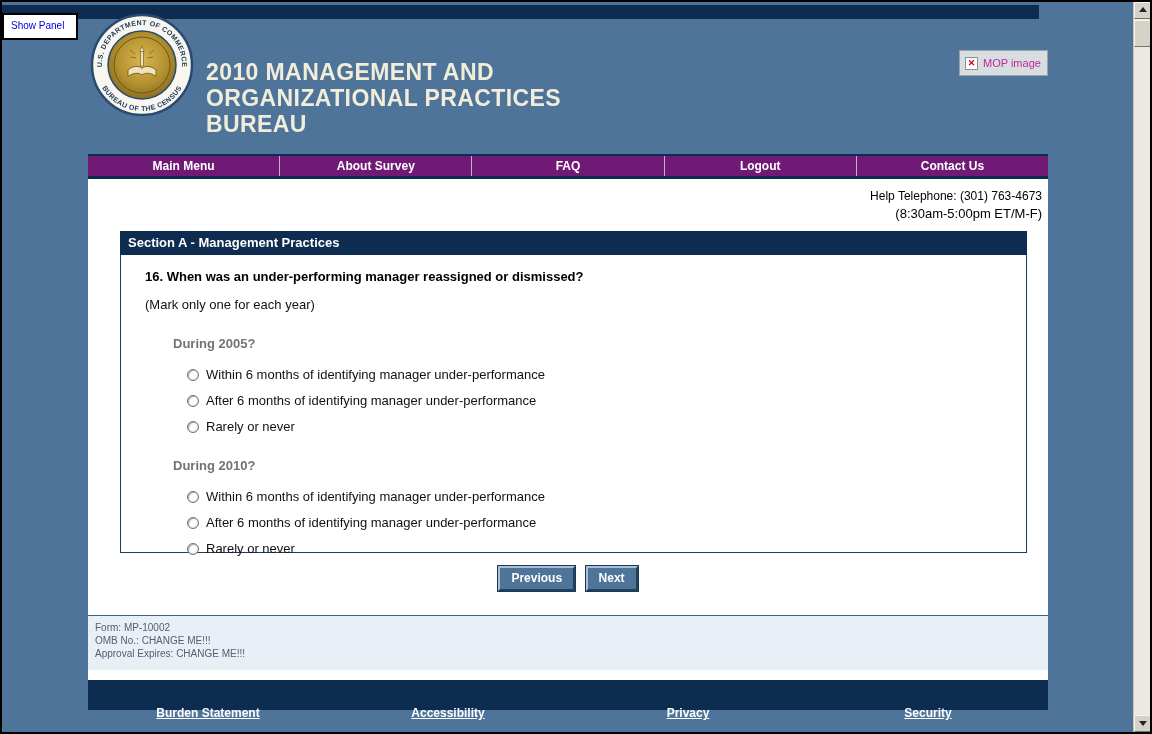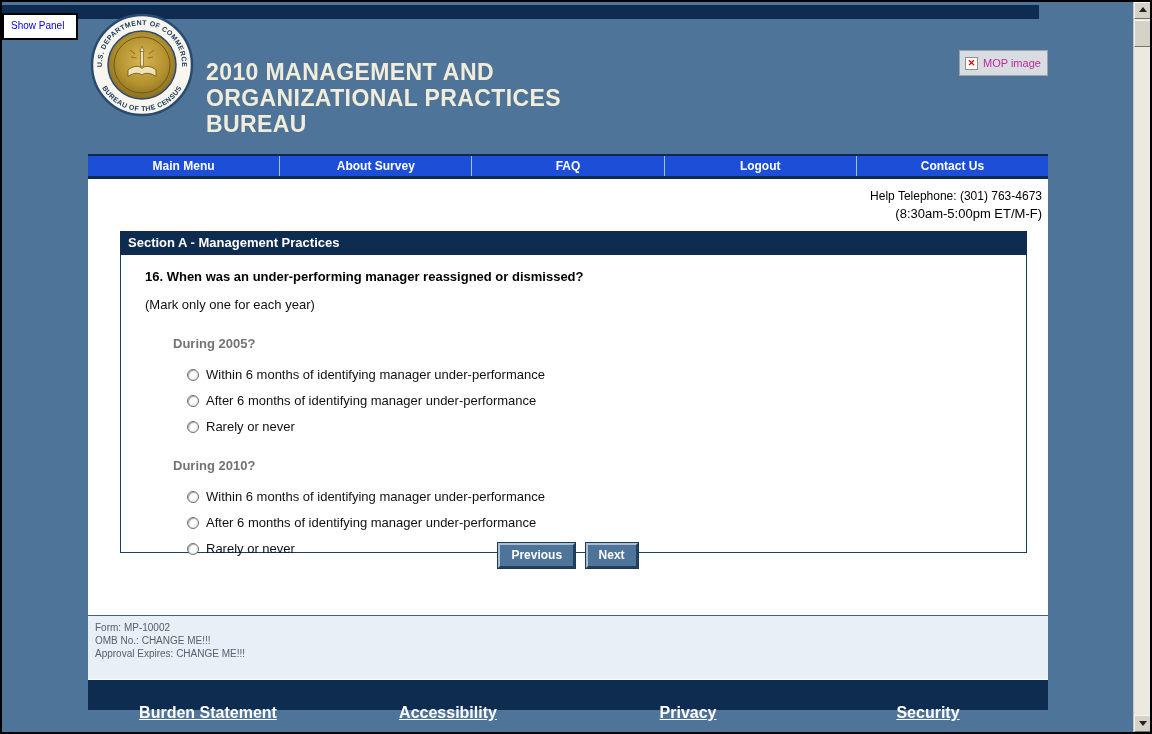--- a/index.html
+++ b/index.html
@@ -26,21 +26,21 @@
   .title { position:absolute; left:118px; top:57px; color:#F2EDDA; font-size:23px;
            font-weight:bold; letter-spacing:0.4px; line-height:26px; }
 
   .mop { position:absolute; right:0; top:48px; width:89px; height:26px; background:#D8DDE2;
          border:1px solid #9AA2AA; display:flex; align-items:center; padding:0 5px; gap:5px; }
   .broken-img { width:13px; height:13px; background:#FFF; border:1px solid #909090;
                 color:#D40000; font-size:9px; line-height:11px; text-align:center; font-weight:bold; flex:none; }
   .mop-label { color:#C02898; font-size:11px; white-space:nowrap; }
 
   
-  .nav { position:absolute; left:0; top:152px; width:960px; height:25px; background:#1d4ed8;
+  .nav { position:absolute; left:0; top:152px; width:960px; height:25px; background:#701a75;
          border-top:2px solid #0E2C50; border-bottom:3px solid #0E2C50; display:flex; }
   .nav-item { flex:1; color:#FFF; font-size:12px; font-weight:bold; text-align:center;
               line-height:20px; border-right:1px solid #A9BDD0; cursor:pointer; }
   .nav-item:last-child { border-right:none; }
 
   
   .content { position:absolute; left:0; top:177px; width:960px; height:524px; background:#FFF; }
   .help { position:absolute; right:6px; top:10px; text-align:right; color:#000; }
   .help-tel { font-size:12px; }
   .help-hours { font-size:13px; margin-top:3px; }
@@ -53,35 +53,35 @@
   .question { padding:14px 24px 0 24px; font-size:13px; font-weight:bold; color:#000; }
   .instruction { padding:13px 0 0 24px; font-size:13px; color:#111; }
   .group-label { padding:24px 0 0 52px; font-size:13px; font-weight:bold; color:#737373; }
   .opt { display:flex; align-items:center; gap:7px; margin:11px 0 0 66px; font-size:13px;
          color:#111; cursor:pointer; width:max-content; }
   .opt-first { margin-top:16px; }
   .radio { width:12px; height:12px; border-radius:50%; border:1px solid #6F6F6F; flex:none;
            background:radial-gradient(circle at 35% 35%, #FFF 45%, #D4D4D4);
            box-shadow:inset 1px 1px 1px rgba(90,90,90,0.5); cursor:pointer; }
 
-  .btn-row { position:absolute; left:0; top:364px; width:100%; text-align:center; }
+  .btn-row { position:absolute; left:0; top:387px; width:100%; text-align:center; }
   .btn { display:inline-block; background:#4E7499; color:#FFF; font-weight:bold; font-size:12px;
          font-family:inherit; padding:3px 11px 4px; border:2px solid;
          border-color:#A9C0D4 #21405C #21405C #A9C0D4; box-shadow:0 0 0 1px #1C3A55;
          margin:0 3px; cursor:pointer; }
 
   
-  .form-info { position:absolute; left:0; top:613px; width:960px; height:64px; background:#E8EFF6;
+  .form-info { position:absolute; left:0; top:613px; width:960px; height:55px; background:#E8EFF6;
                border-top:1px solid #446180; padding:5px 0 0 7px; color:#55606C; font-size:10px;
                line-height:13px; }
 
   
   .bottom-bar { position:absolute; left:0; top:678px; width:960px; height:30px; background:#0E2C50;
                 display:flex; align-items:center; }
-  .footer-link { flex:1; text-align:center; color:#FFF; font-size:16px; font-weight:bold;
+  .footer-link { flex:1; text-align:center; color:#FFF; font-size:12px; font-weight:bold;
                  text-decoration:underline; cursor:pointer;margin-top:36px; }
 
   
   .scrollbar { position:absolute; top:0; right:0; width:17px; height:730px; background:#ECE9E0;
                border-left:1px solid #C8C4BA; }
   .sb-btn { position:absolute; left:0; width:17px; height:17px; background:#D6D2C8;
             border:1px solid; border-color:#F6F4EE #76726A #76726A #F6F4EE; cursor:pointer; }
   .sb-up { top:0; } .sb-down { bottom:0; }
   .sb-thumb { position:absolute; left:0; top:18px; width:17px; height:27px; background:#D6D2C8;
               border:1px solid; border-color:#F6F4EE #76726A #76726A #F6F4EE; cursor:grab; }

